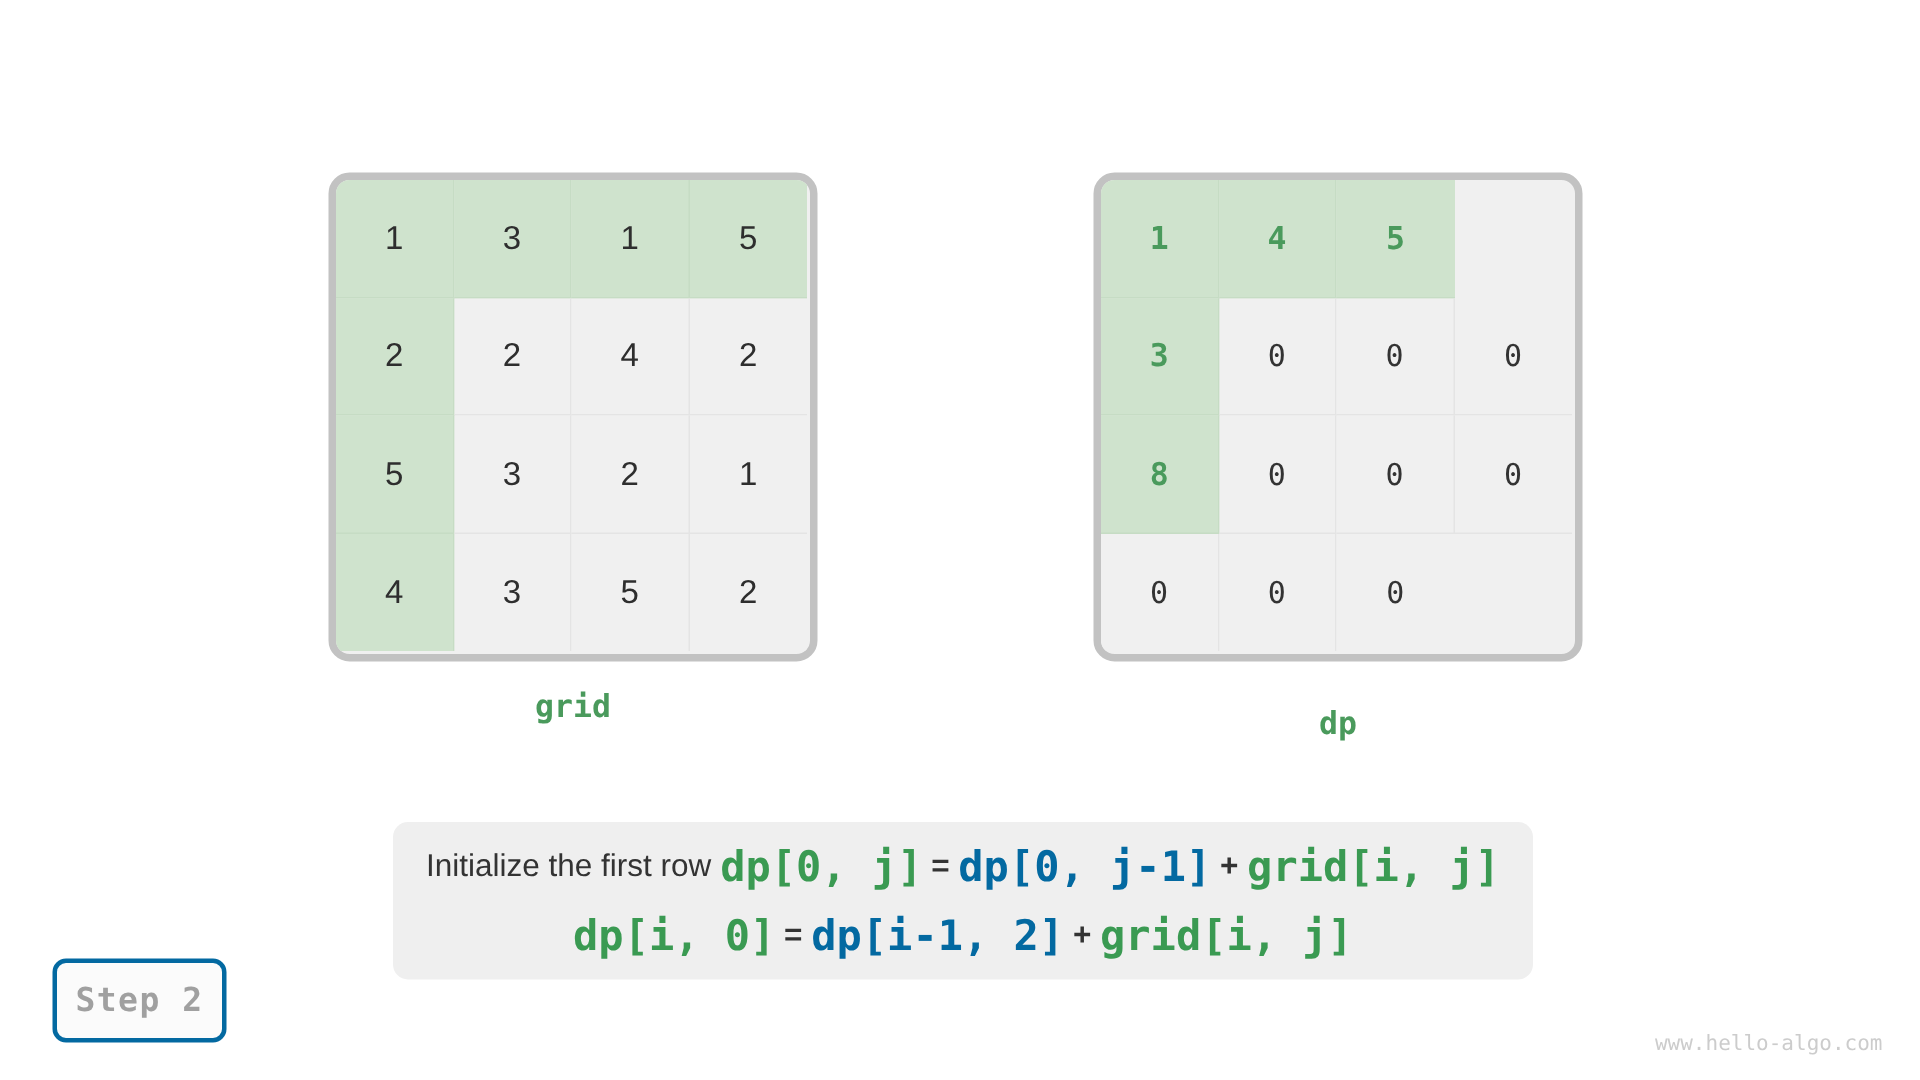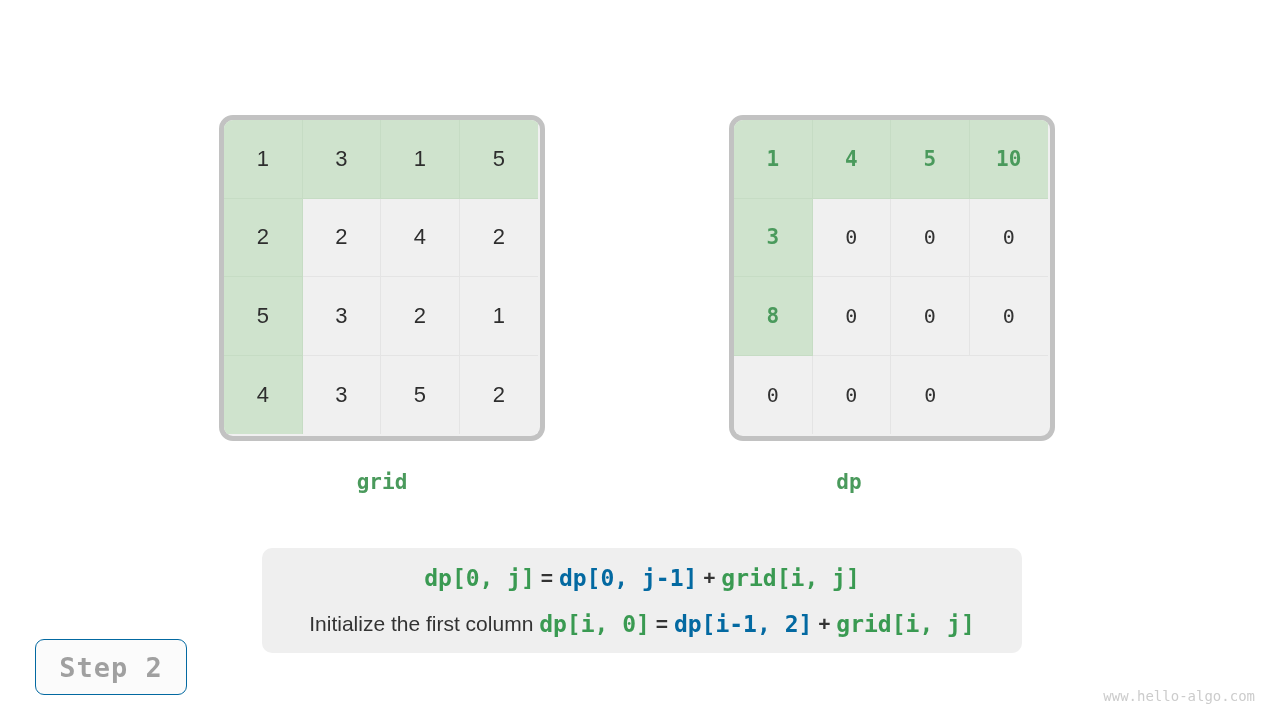--- a/index.html
+++ b/index.html
@@ -76,22 +76,22 @@
   
   .caption {
     position: absolute;
     font-family: "DejaVu Sans Mono", monospace;
     font-weight: bold;
     font-size: 21px;
     color: #4a9a5c;
     text-align: center;
     width: 326px;
   }
-  #grid-caption { left: 219px; top: 470px; }
-  #dp-caption   { left: 686px; top: 470px; text-align: center; }
+  #grid-caption { left: 219px; top: 459px; }
+  #dp-caption   { left: 729px; top: 470px; text-align: center; }
 
   
   #formula-panel {
     position: absolute;
     left: 262px;
     top: 548px;
     width: 760px;
     height: 105px;
     background: #efefef;
     border-radius: 10px;
@@ -109,48 +109,48 @@
     white-space: pre;
   }
   .f-text {
     font-family: "Liberation Sans", sans-serif;
     font-size: 21px;
     color: #333333;
   }
   .f-code {
     font-family: "DejaVu Sans Mono", monospace;
     font-weight: bold;
-    font-size: 23px;
+    font-size: 28px;
   }
   .f-green { color: #3a9a52; }
   .f-blue  { color: #0369a1; }
   .f-op {
     font-family: "Liberation Sans", sans-serif;
     font-size: 21px;
     color: #333333;
     font-weight: bold;
   }
 
   
   #step-badge {
     position: absolute;
     left: 35px;
     top: 639px;
-    width: 152px;
+    width: 116px;
     height: 56px;
-    border: 1px solid #0369a1;
+    border: 3px solid #0369a1;
     border-radius: 9px;
     background: #fbfbfb;
     display: flex;
     align-items: center;
     justify-content: center;
     box-sizing: border-box;
     font-family: "DejaVu Sans Mono", monospace;
     font-weight: bold;
-    font-size: 27px;
+    font-size: 22px;
     color: #a0a0a0;
     letter-spacing: 1px;
   }
 
   
   #watermark {
     position: absolute;
     right: 25px;
     bottom: 16px;
     font-family: "DejaVu Sans Mono", monospace;
@@ -188,21 +188,20 @@
     <div class="m-cell">2</div>
   </div>
 </div>
 <div class="caption" id="grid-caption">grid</div>
 
 <div class="matrix" id="dp-matrix">
   <div class="m-row">
     <div class="m-cell hl">1</div>
     <div class="m-cell hl">4</div>
     <div class="m-cell hl">5</div>
-    <div class="m-cell hl">10</div>
   </div>
   <div class="m-row">
     <div class="m-cell hl">3</div>
     <div class="m-cell">0</div>
     <div class="m-cell">0</div>
     <div class="m-cell">0</div>
   </div>
   <div class="m-row">
     <div class="m-cell hl">8</div>
     <div class="m-cell">0</div>
@@ -212,22 +211,22 @@
   <div class="m-row">
     <div class="m-cell">0</div>
     <div class="m-cell">0</div>
     <div class="m-cell">0</div>
   </div>
 </div>
 <div class="caption" id="dp-caption">dp</div>
 
 <div id="formula-panel">
   <div class="formula-line">
-    <span class="f-code f-green">dp[0, j]</span><span class="f-op"> = </span><span class="f-code f-blue">dp[0, j-1]</span><span class="f-op"> + </span><span class="f-code f-green">grid[i, j]</span>
+    <span class="f-text">Initialize the first row </span><span class="f-code f-green">dp[0, j]</span><span class="f-op"> = </span><span class="f-code f-blue">dp[0, j-1]</span><span class="f-op"> + </span><span class="f-code f-green">grid[i, j]</span>
   </div>
   <div class="formula-line">
-    <span class="f-text">Initialize the first column </span><span class="f-code f-green">dp[i, 0]</span><span class="f-op"> = </span><span class="f-code f-blue">dp[i-1, 2]</span><span class="f-op"> + </span><span class="f-code f-green">grid[i, j]</span>
+    <span class="f-code f-green">dp[i, 0]</span><span class="f-op"> = </span><span class="f-code f-blue">dp[i-1, 2]</span><span class="f-op"> + </span><span class="f-code f-green">grid[i, j]</span>
   </div>
 </div>
 
 <div id="step-badge">Step 2</div>
 
 <div id="watermark">www.hello-algo.com</div>
 
 </body></html>

